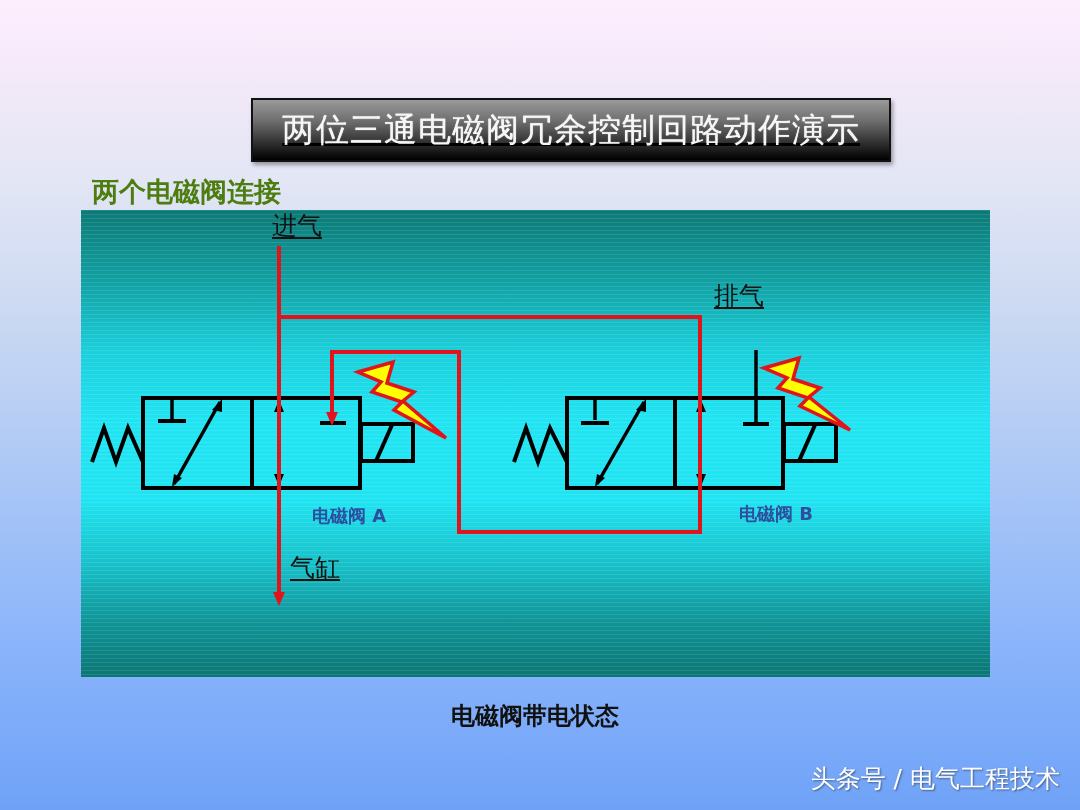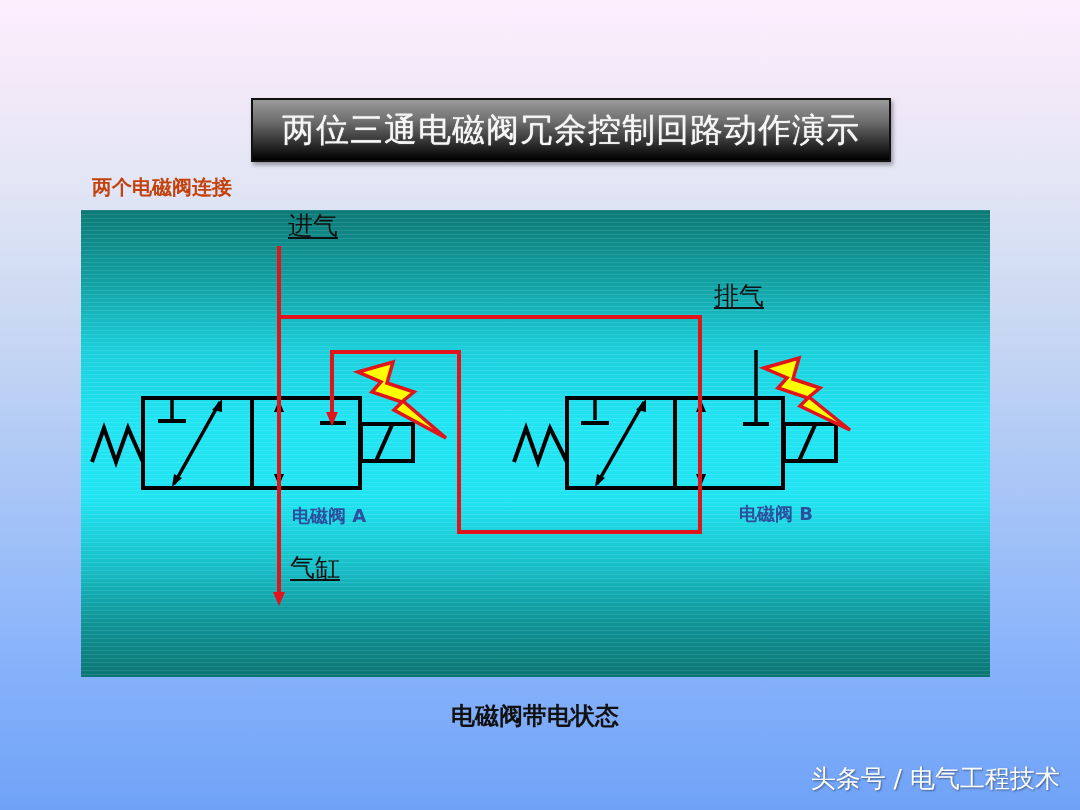--- a/index.html
+++ b/index.html
@@ -6,28 +6,28 @@
   body {
     width: 1080px; height: 810px; overflow: hidden; position: relative;
     background: linear-gradient(to bottom, #fdeefe 0%, #f3e9f8 10%, #e3e6f5 22%, #c9d8f2 40%, #a9c6f6 60%, #8ab4fb 80%, #6fa2f7 100%);
     font-family: "DejaVu Sans", sans-serif;
   }
   .title-box {
     position: absolute; left: 251px; top: 98px; width: 640px; height: 64px;
     background: linear-gradient(to bottom, #9a9a9a 0%, #6e6e6e 35%, #2a2a2a 75%, #000 100%);
     border: 2px solid #111; box-sizing: border-box;
     box-shadow: 2px 3px 4px rgba(0,0,0,0.35);
-    display: flex; align-items: center; justify-content: center;
+    display: flex; align-items: center; justify-content: center; text-decoration: underline;
   }
   .title-box span {
     color: #f6f6f6; font-family: "DejaVu Serif", serif; font-size: 33px; letter-spacing: 1px;
     text-shadow: 0 0 1px #fff;
   }
   .subtitle {
-    position: absolute; left: 92px; top: 174px; font-size: 20px; font-weight: bold; color: #c2410c;
+    position: absolute; left: 92px; top: 174px; font-size: 27px; font-weight: bold; color: #4d7c0f;
   }
   .panel {
     position: absolute; left: 81px; top: 210px; width: 909px; height: 467px;
     background:
       repeating-linear-gradient(to bottom, rgba(255,255,255,0.10) 0px, rgba(255,255,255,0.10) 1px, rgba(0,0,0,0) 1px, rgba(0,0,0,0) 4px),
       linear-gradient(to bottom, #0c7a76 0%, #11a0a2 15%, #1bcfdb 30%, #20e4f2 45%, #20e4f2 62%, #17c0c9 76%, #0f9598 88%, #0b7674 100%);
   }
   .diagram { position: absolute; left: 0; top: 0; }
   .lbl {
     position: absolute; font-family: "DejaVu Serif", serif; font-size: 25px; color: #111;
@@ -110,20 +110,20 @@
   <g fill="none" stroke="#e0141a" stroke-width="4">
 
     <line x1="279" y1="246" x2="279" y2="594"></line>
     <polygon points="279,606 273,592 285,592" fill="#e0141a" stroke="none"></polygon>
 
     <polyline points="279,317 700,317 700,532 459,532 459,352 332,352 332,416"></polyline>
     <polygon points="332,426 326,412 338,412" fill="#e0141a" stroke="none"></polygon>
   </g>
 </svg>
 
-<div class="lbl" style="left:288px; top:209px;">进气</div>
+<div class="lbl" style="left:272px; top:209px;">进气</div>
 <div class="lbl" style="left:714px; top:279px;">排气</div>
 <div class="lbl" style="left:290px; top:551px;">气缸</div>
-<div class="valve-lbl" style="left:292px; top:504px;">电磁阀 A</div>
+<div class="valve-lbl" style="left:312px; top:504px;">电磁阀 A</div>
 <div class="valve-lbl" style="left:727px; top:502px;margin-left:12px;">电磁阀 B</div>
 
 <div class="caption">电磁阀带电状态</div>
 <div class="watermark">头条号 / 电气工程技术</div>
 
 </body></html>

